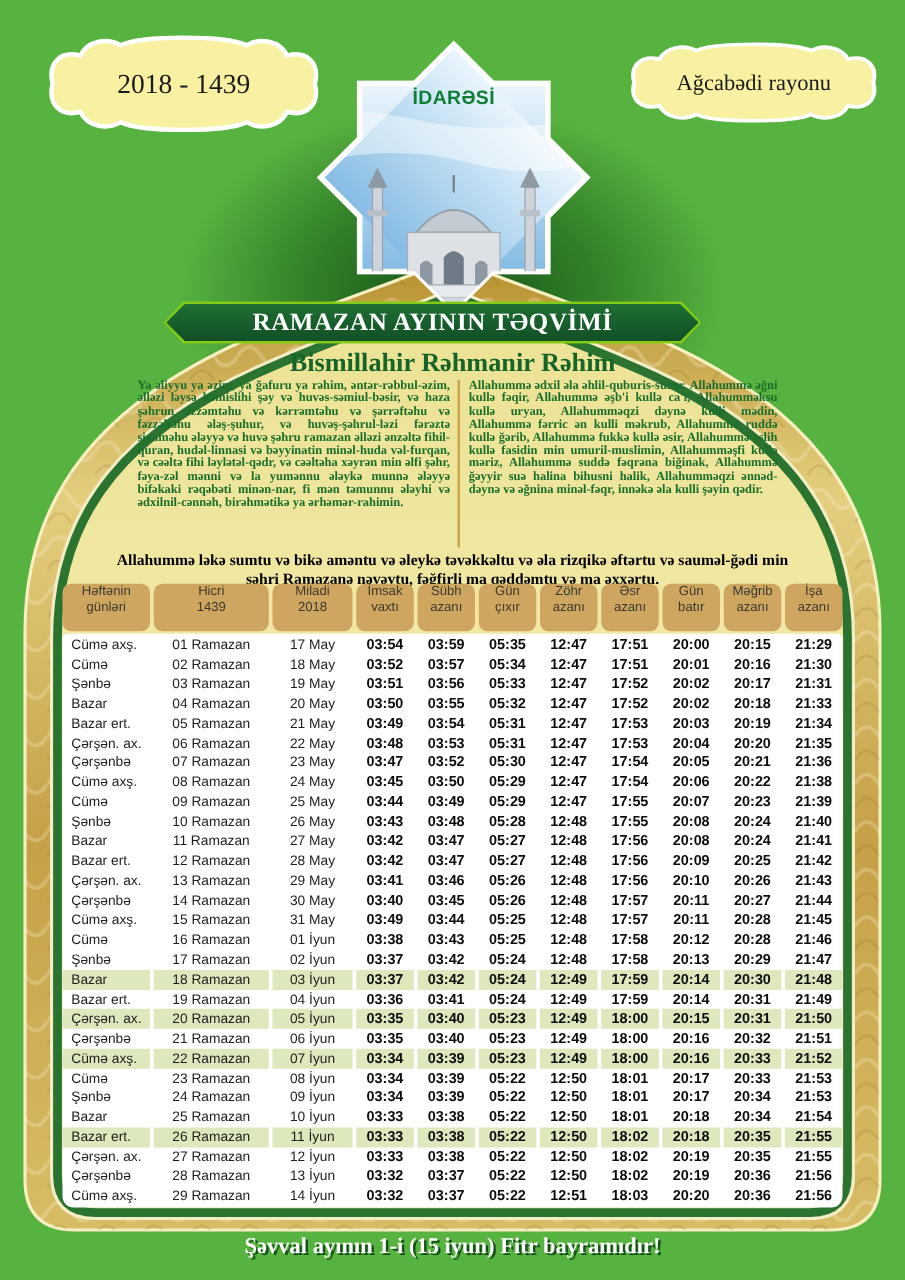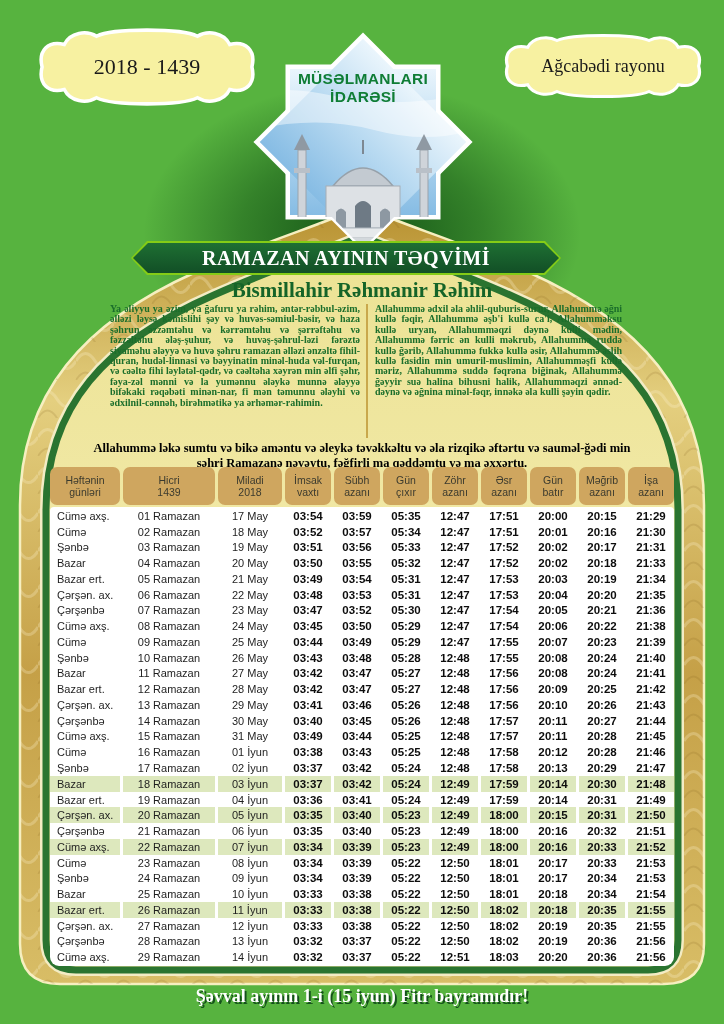--- a/index.html
+++ b/index.html
@@ -72,21 +72,21 @@
     font-size:12.5px; line-height:15px;
   }
 
   
   .grid-cols { display:grid; grid-template-columns:70px 92px 64px repeat(8, 1fr); column-gap:3px; }
   .thead {
     position:absolute; left:50px; top:467px; width:624px; height:38px;
   }
   .hcell {
     background:#cfa65f; border-radius:7px;
-    display:flex; flex-direction:column; align-items:center; justify-content:center;
+    display:flex; flex-direction:column; align-items:center; justify-content:flex-start;
     font-size:10.5px; line-height:12.5px; color:#3b3a2e; text-align:center;
   }
   .tbody {
     position:absolute; left:50px; top:507px; width:624px; height:459px;
     background:#ffffff; border-radius:4px 4px 9px 9px;
     display:grid; grid-template-rows:repeat(29, 1fr); padding:1px 0;
   }
   .trow { height:100%; }
   .tcell {
     display:flex; align-items:center; justify-content:center;
@@ -181,21 +181,20 @@
             <path d="M111,206 L111,184 Q119,174 127,184 L127,206 Z" fill="#6e7a85"></path>
             <path d="M92,206 L92,190 Q97,183 102,190 L102,206 Z" fill="#8d98a2"></path>
             <path d="M136,206 L136,190 Q141,183 146,190 L146,206 Z" fill="#8d98a2"></path>
             <rect x="70" y="206" width="98" height="10" fill="#e7eaec" stroke="#aeb6bd" stroke-width="1"></rect>
             <rect x="60" y="216" width="118" height="24" fill="#d3d8dc"></rect>
           </g>
         </g>
       </g>
     </svg>
     <div class="star-text">
-      <div>MÜSƏLMANLARI</div>
       <div>İDARƏSİ</div>
     </div>
   </div>
 
   <div class="ribbon">
     <div class="ribbon-inner">RAMAZAN AYININ TƏQVİMİ</div>
   </div>
 
   <div class="bismillah">Bismillahir Rəhmanir Rəhim</div>
 

